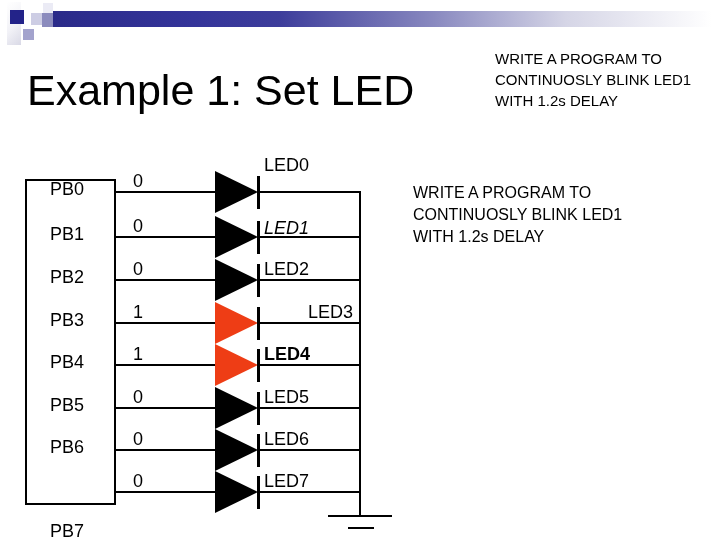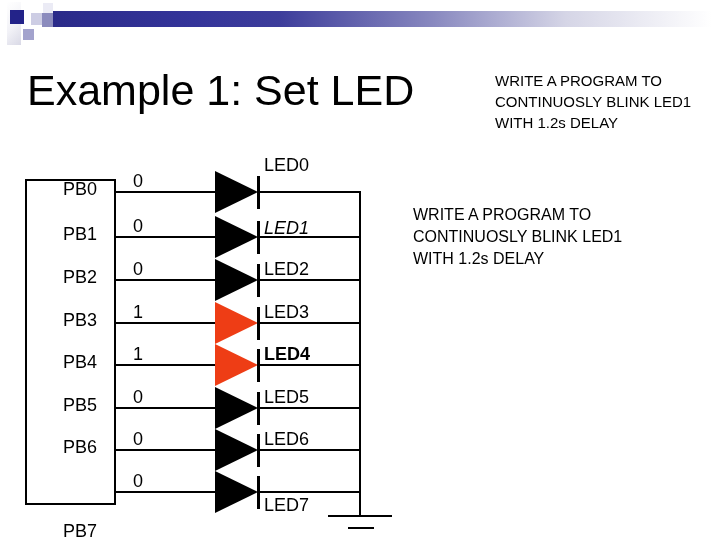--- a/index.html
+++ b/index.html
@@ -14,29 +14,29 @@
     background:linear-gradient(to right,#2a2a88 0%,#34349a 22%,#3d3d9b 35%,#8888bf 58%,#d5d5e6 78%,#ffffff 100%);}
   .sq{position:absolute;}
   .sq-dark{left:10px;top:10px;width:14px;height:14px;background:#232389;}
   .sq-smalltop{left:43px;top:3px;width:10px;height:10px;background:#ebebf5;}
   .sq-lav{left:31px;top:13px;width:11px;height:12px;background:#cdcde4;}
   .sq-blue{left:42px;top:13px;width:11px;height:14px;background:#8b8bbd;}
   .sq-below{left:23px;top:29px;width:11px;height:11px;background:#a3a3cd;}
   
   .title{position:absolute;left:27px;top:64px;font-size:43px;line-height:52px;
     letter-spacing:0px;white-space:nowrap;}
-  .note{position:absolute;white-space:nowrap;margin-top:22px;}
+  .note{position:absolute;white-space:nowrap;}
   .note-top{left:495px;top:48px;font-size:15px;line-height:21px;}
   .note-mid{left:413px;top:182px;font-size:16px;line-height:22px;}
   .note div{white-space:nowrap;}
   
   .chip-box{position:absolute;left:25px;top:179px;width:91px;height:326px;
     border:2px solid #000;box-sizing:border-box;background:#fff;}
   .chip-label{position:absolute;left:34px;top:157px;font-size:17px;line-height:19px;margin-top:44px;}
-  .pin-label{position:absolute;left:50px;width:60px;text-align:center;
+  .pin-label{position:absolute;left:50px;width:60px;text-align:left;
     font-size:18px;line-height:19px;}
   .pin-value{position:absolute;left:126px;width:24px;text-align:center;
     font-size:18px;line-height:19px;}
   .led-label{position:absolute;left:264px;font-size:18px;line-height:19px;}
   .wire{position:absolute;height:2px;background:#000;}
   .tri{position:absolute;width:0;height:0;
     border-top:21px solid transparent;border-bottom:21px solid transparent;
     border-left:43px solid #000;}
   .cathode{position:absolute;width:3px;height:33px;background:#000;}
   .bus{position:absolute;left:359px;top:191px;width:2px;height:325px;background:#000;}
@@ -91,21 +91,21 @@
     <div class="tri" style="left: 215px; top: 259px; border-left-color: rgb(0, 0, 0);"></div>
     <div class="cathode" style="left: 257px; top: 264px;"></div>
     <div class="wire" style="left: 260px; top: 279px; width: 100px;"></div>
     <div class="led-label" style="top: 260px;">LED2</div>
     <div class="pin-label" style="top: 311px;">PB3</div>
     <div class="wire" style="left: 114px; top: 322px; width: 101px;"></div>
     <div class="pin-value" style="top: 303px;">1</div>
     <div class="tri" style="left: 215px; top: 302px; border-left-color: rgb(238, 61, 21);"></div>
     <div class="cathode" style="left: 257px; top: 307px;"></div>
     <div class="wire" style="left: 260px; top: 322px; width: 100px;"></div>
-    <div class="led-label" style="top: 303px;">LED3</div>
+    <div class="led-label" style="top: 303px; margin-left: 44px;">LED3</div>
     <div class="pin-label" style="top: 353px;">PB4</div>
     <div class="wire" style="left: 114px; top: 364px; width: 101px;"></div>
     <div class="pin-value" style="top: 345px;">1</div>
     <div class="tri" style="left: 215px; top: 344px; border-left-color: rgb(238, 61, 21);"></div>
     <div class="cathode" style="left: 257px; top: 349px;"></div>
     <div class="wire" style="left: 260px; top: 364px; width: 100px;"></div>
     <div class="led-label" style="top: 345px; font-weight: bold;">LED4</div>
     <div class="pin-label" style="top: 396px;">PB5</div>
     <div class="wire" style="left: 114px; top: 407px; width: 101px;"></div>
     <div class="pin-value" style="top: 388px;">0</div>
@@ -119,17 +119,17 @@
     <div class="tri" style="left: 215px; top: 429px; border-left-color: rgb(0, 0, 0);"></div>
     <div class="cathode" style="left: 257px; top: 434px;"></div>
     <div class="wire" style="left: 260px; top: 449px; width: 100px;"></div>
     <div class="led-label" style="top: 430px;">LED6</div>
     <div class="pin-label" style="top: 480px; margin-top: 42px;">PB7</div>
     <div class="wire" style="left: 114px; top: 491px; width: 101px;"></div>
     <div class="pin-value" style="top: 472px;">0</div>
     <div class="tri" style="left: 215px; top: 471px; border-left-color: rgb(0, 0, 0);"></div>
     <div class="cathode" style="left: 257px; top: 476px;"></div>
     <div class="wire" style="left: 260px; top: 491px; width: 100px;"></div>
-    <div class="led-label" style="top: 496px; text-align: right;">LED7</div>
+    <div class="led-label" style="top: 472px; text-align: right;">LED7</div>
   </div>
 <div class="bus"></div>
 <div class="gnd1"></div>
 <div class="gnd2"></div>
 
 </body></html>

